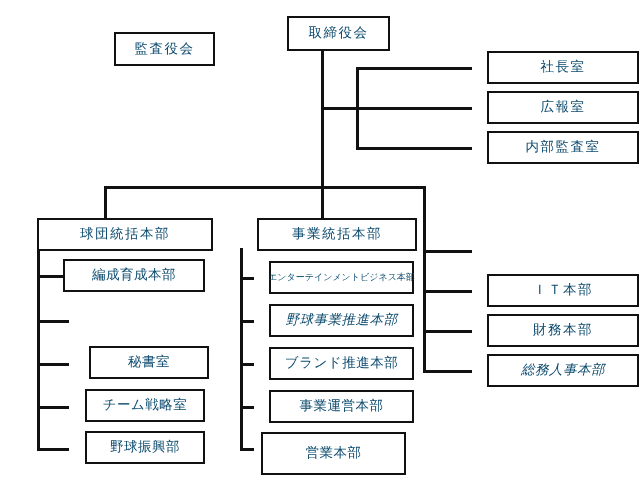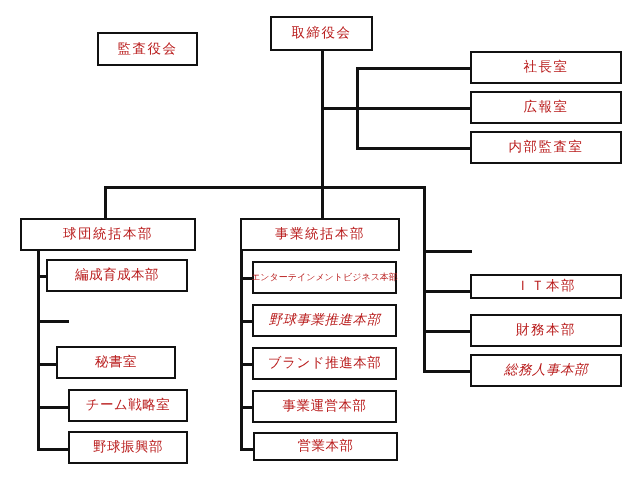--- a/index.html
+++ b/index.html
@@ -25,25 +25,26 @@
   .node {
     position: absolute;
     box-sizing: border-box;
     background: #ffffff;
     border: 2.5px solid #111111;
     display: flex;
     align-items: center;
     justify-content: center;
     text-align: center;
     line-height: 1.05;
-    color: #b91c1c;
+    color: #0c4a6e;
     font-size: 13.5px;
     letter-spacing: 0.5px;
     z-index: 3;
     white-space: nowrap;
+    margin-left: 17px;
   }
   .node.small {
     font-size: 9px;
     letter-spacing: 0px;
   }
   .node.wide-track {
     letter-spacing: 1.5px;
   }
 
   
@@ -102,29 +103,29 @@
 
   <div class="node wide-track" style="left:270px; top:16px; width:103px; height:35px;">取締役会</div>
 
   <div class="node wide-track" style="left:470px; top:51px; width:152px; height:33px;">社長室</div>
   <div class="node wide-track" style="left:470px; top:91px; width:152px; height:33px;">広報室</div>
   <div class="node wide-track" style="left:470px; top:131px; width:152px; height:33px;">内部監査室</div>
 
   <div class="node" style="left:46px; top:259px; width:142px; height:33px;">編成育成本部</div>
 
   <div class="node wide-track" style="left:20px; top:218px; width:176px; height:33px;">球団統括本部</div>
-  <div class="node" style="left:56px; top:346px; width:120px; height:33px;">秘書室</div>
+  <div class="node" style="left:72px; top:346px; width:120px; height:33px;">秘書室</div>
   <div class="node" style="left:68px; top:389px; width:120px; height:33px;">チーム戦略室</div>
   <div class="node" style="left:68px; top:431px; width:120px; height:33px;">野球振興部</div>
 
   <div class="node wide-track" style="left:240px; top:218px; width:160px; height:33px;">事業統括本部</div>
 
   <div class="node small" style="left:252px; top:261px; width:145px; height:33px;">エンターテインメントビジネス本部</div>
   <div class="node" style="left:252px; top:304px; width:145px; height:33px;font-style:italic;">野球事業推進本部</div>
   <div class="node" style="left:252px; top:347px; width:145px; height:33px;">ブランド推進本部</div>
   <div class="node" style="left:252px; top:390px; width:145px; height:33px;">事業運営本部</div>
-  <div class="node" style="left:253px; top:432px; width:145px; height:29px;">営業本部</div>
+  <div class="node" style="left:244px; top:432px; width:145px; height:43px;">営業本部</div>
 
-  <div class="node wide-track" style="left:470px; top:274px; width:152px; height:25px;">ＩＴ本部</div>
+  <div class="node wide-track" style="left:470px; top:274px; width:152px; height:33px;">ＩＴ本部</div>
   <div class="node wide-track" style="left:470px; top:314px; width:152px; height:33px;">財務本部</div>
   <div class="node" style="left:470px; top:354px; width:152px; height:33px;font-style:italic;">総務人事本部</div>
 
 </div>
 
 </body></html>

